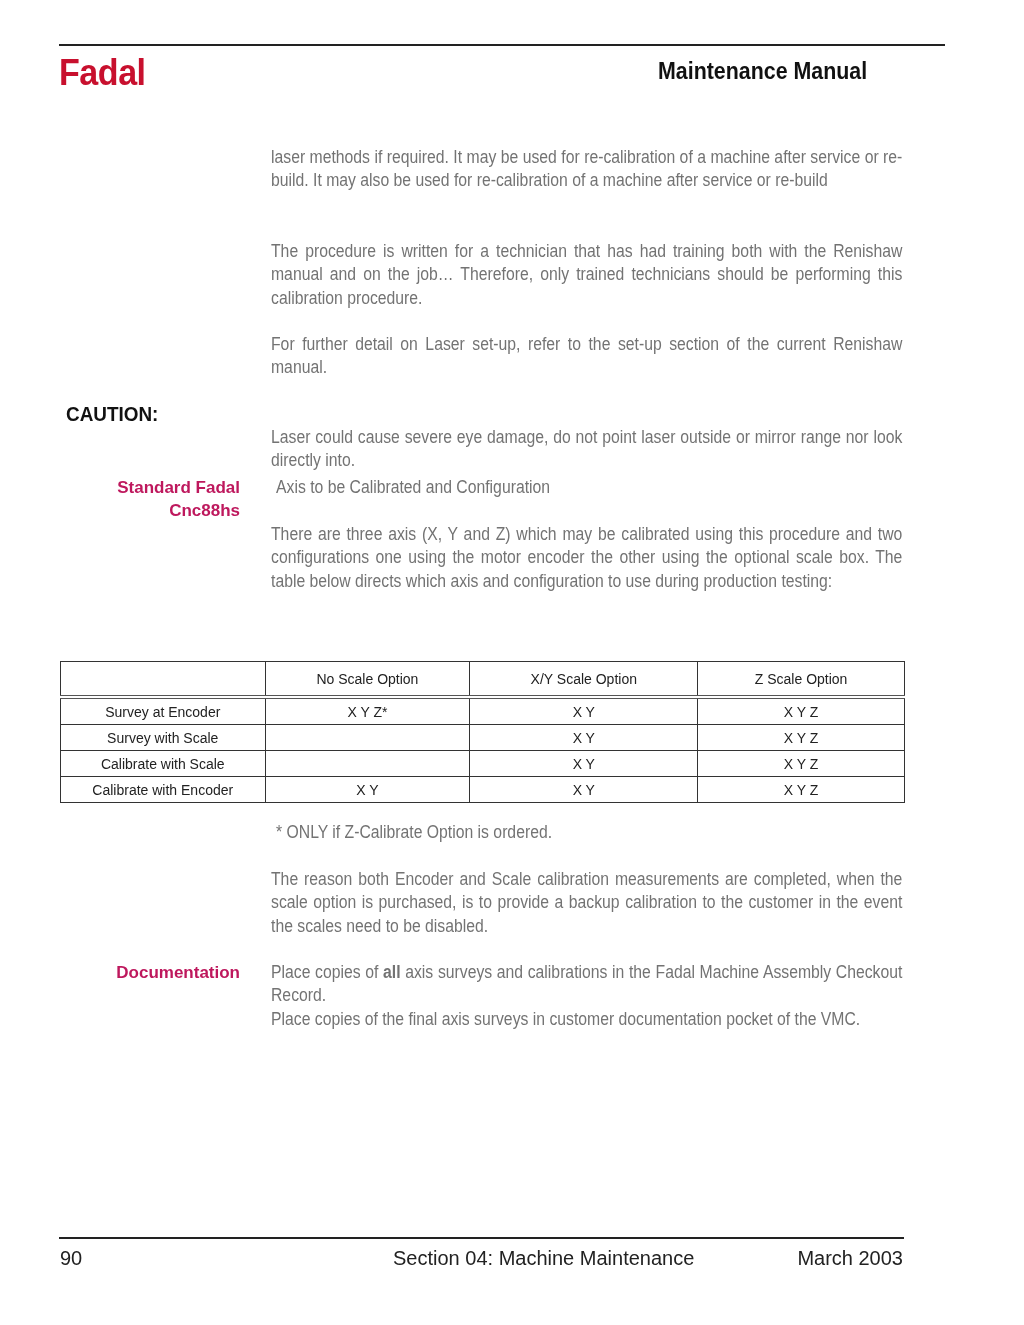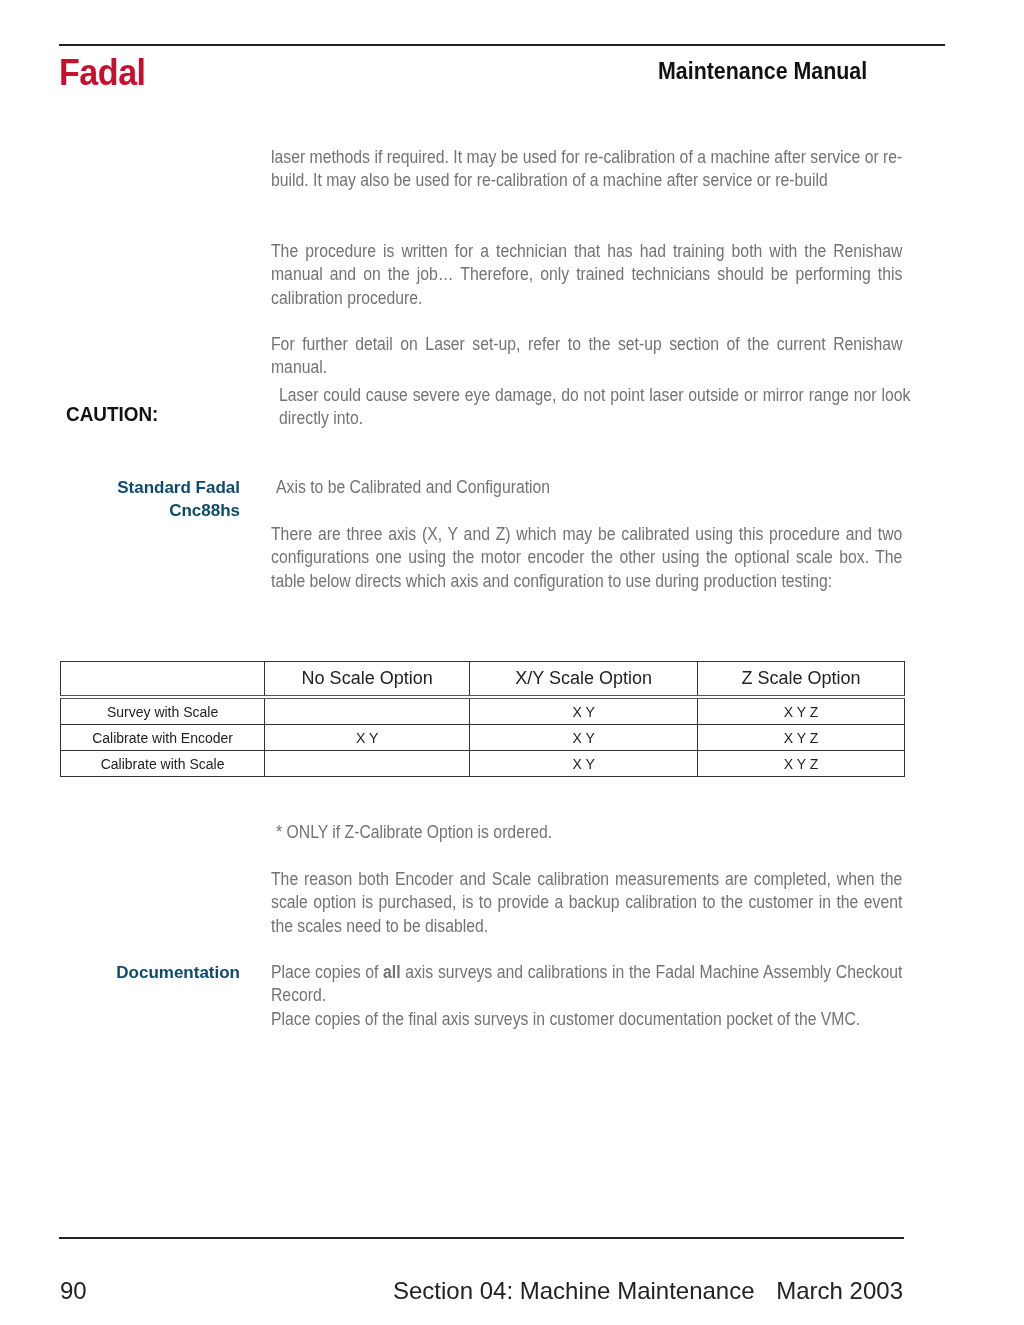--- a/index.html
+++ b/index.html
@@ -8,52 +8,52 @@
   .narrow { font-family: "Liberation Sans", sans-serif; }
   .rule-top { position: absolute; left: 59px; top: 44px; width: 886px; height: 2px; background: #222; }
   .brand { position: absolute; left: 59px; top: 52px; font-size: 37px; font-weight: bold;
            color: #c8102e; letter-spacing: -0.5px; transform: scaleX(0.92); transform-origin: left; }
   .manual-title { position: absolute; left: 658px; top: 58px; font-size: 23px; font-weight: bold; color: #111;
                   transform: scaleX(0.93); transform-origin: left; }
   .body-text { position: absolute; left: 271px; width: 632px; font-size: 17.5px; line-height: 23.4px;
                text-align: justify; color: #737373; }
   .body-text .t { display: block; transform: scaleX(0.9); transform-origin: left; width: 111%; }
   .side-label { position: absolute; right: 784px; font-size: 17px; font-weight: bold; text-align: right;
-                line-height: 23.4px; color: #0c4a6e; }
+                line-height: 23.4px; color: #be185d; }
   .caution { position: absolute; left: 66px; top: 402px; font-size: 21px; font-weight: bold; color: #111;
              transform: scaleX(0.9); transform-origin: left; }
   table.cal { position: absolute; left: 60px; top: 661px; width: 845px; border-collapse: collapse;
               font-size: 14px; color: #222; }
   table.cal td, table.cal th { border: 1px solid #333; text-align: center; padding: 0; }
-  table.cal th { font-weight: normal; font-size: 18px; height: 33px; text-align: center; }
+  table.cal th { font-weight: normal; font-size: 14px; height: 33px; text-align: center; }
   table.cal tr.head th { border-bottom: 4px double #555; }
   table.cal td { height: 25px; }
   .rule-bottom { position: absolute; left: 59px; top: 1237px; width: 845px; height: 2px; background: #222; }
-  .footer { position: absolute; top: 1277px; font-size: 24px; color: #222; }
+  .footer { position: absolute; top: 1247px; font-size: 20px; color: #222; }
   b { font-weight: bold; }
 </style>
 </head>
 <body>
 
 <div class="rule-top"></div>
 <div class="brand" style="color: rgb(200, 16, 46);">Fadal</div>
 <div class="manual-title">Maintenance Manual</div>
 
 <div class="body-text" style="top:146px;">
   <span class="t">laser methods if required. It may be used for re-calibration of a machine after service or re-build. It may also be used for re-calibration of a machine after service or re-build</span>
 </div>
 <div class="body-text" style="top:240px;">
   <span class="t">The procedure is written for a technician that has had training both with the Renishaw manual and on the job… Therefore, only trained technicians should be performing this calibration procedure.</span>
 </div>
 <div class="body-text" style="top:333px;">
   <span class="t">For further detail on Laser set-up, refer to the set-up section of the current Renishaw manual.</span>
 </div>
 
 <div class="caution">CAUTION:</div>
-<div class="body-text" style="top:384px;margin-left:8px;">
+<div class="body-text" style="top:426px;">
   <span class="t">Laser could cause severe eye damage, do not point laser outside or mirror range nor look directly into.</span>
 </div>
 
 <div class="side-label" style="top:476px;">
   <div>Standard Fadal</div>
   <div>Cnc88hs</div>
 </div>
 <div class="body-text" style="top:476px; left:276px;">
   <span class="t">Axis to be Calibrated and Configuration</span>
 </div>
@@ -63,34 +63,40 @@
 
 <table class="cal narrow">
   <tbody>
       <tr class="head">
     <th style="width:210px"></th>
     <th style="width:211px">No Scale Option</th>
     <th style="width:235px">X/Y Scale Option</th>
     <th style="width:213px">Z Scale Option</th>
   </tr>
   <tr>
+    <td>Survey at Encoder</td>
+    <td>X Y Z*</td>
+    <td>X Y</td>
+    <td>X Y Z</td>
+  </tr>
+  <tr>
     <td>Survey with Scale</td>
+    <td></td>
+    <td>X Y</td>
+    <td>X Y Z</td>
+  </tr>
+  <tr>
+    <td>Calibrate with Scale</td>
     <td></td>
     <td>X Y</td>
     <td>X Y Z</td>
   </tr>
   <tr>
     <td>Calibrate with Encoder</td>
     <td>X Y</td>
-    <td>X Y</td>
-    <td>X Y Z</td>
-  </tr>
-  <tr>
-    <td>Calibrate with Scale</td>
-    <td></td>
     <td>X Y</td>
     <td>X Y Z</td>
   </tr>
 </tbody>
   </table>
 
 <div class="body-text" style="top:821px; left:276px;">
   <span class="t">* ONLY if Z-Calibrate Option is ordered.</span>
 </div>
 <div class="body-text" style="top:868px;">

